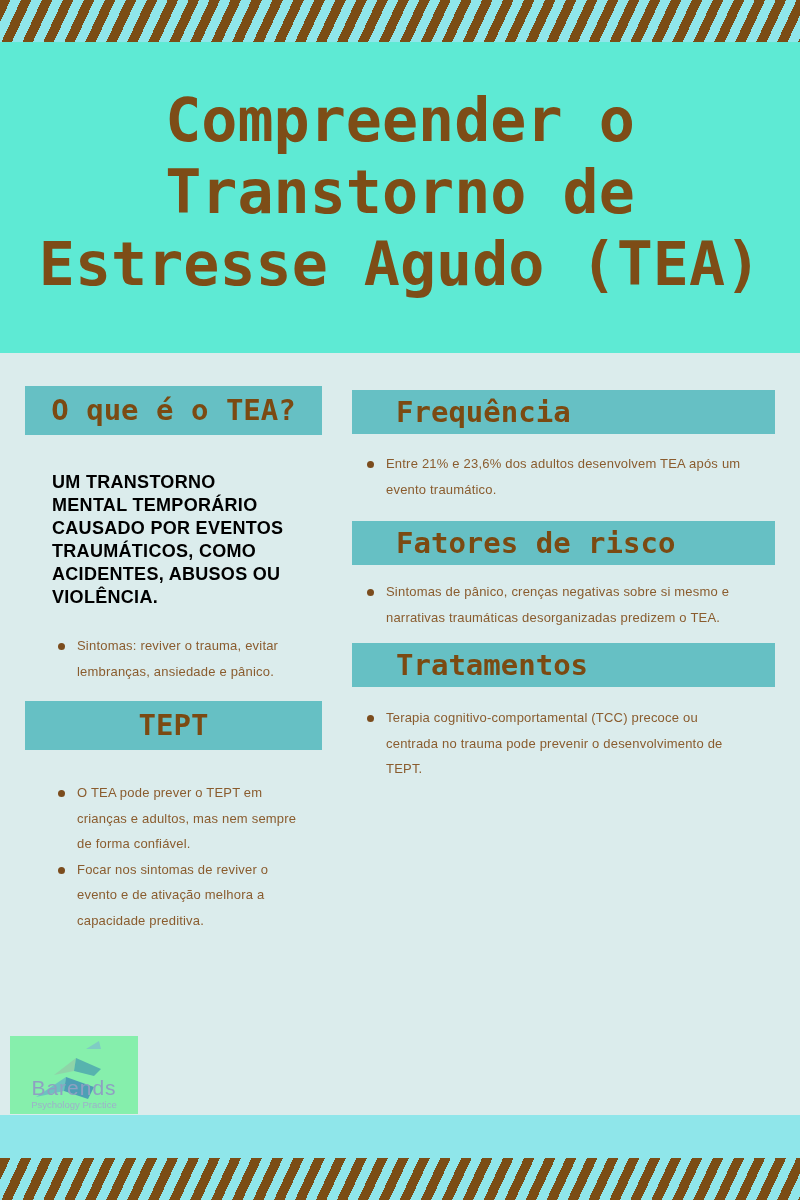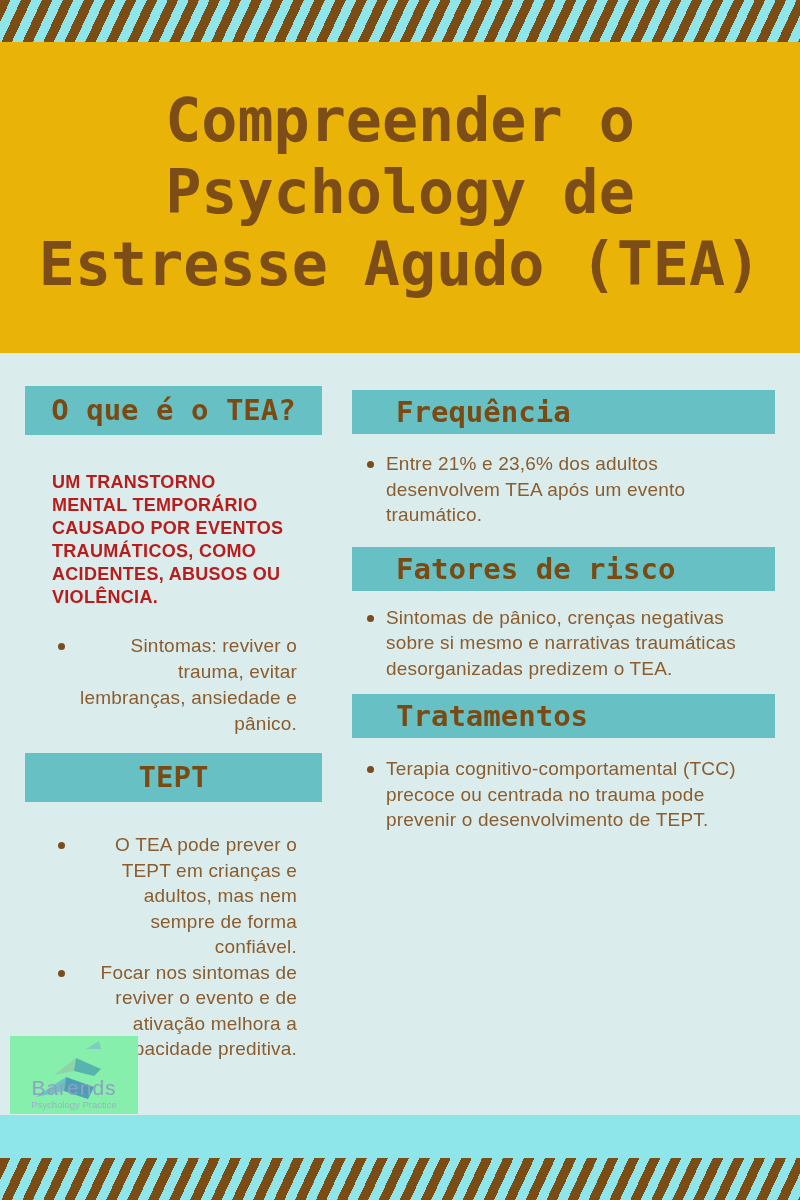--- a/index.html
+++ b/index.html
@@ -15,21 +15,21 @@
   .stripe {
     height: 42px;
     background-color: #8fe6ea;
     background-image: repeating-linear-gradient(115deg,
       #7b4d15 0px, #7b4d15 9.5px,
       transparent 9.5px, transparent 19px);
   }
   
   .hero {
     height: 311px;
-    background: #eab308;
+    background: #5eead4;
   }
   .hero h1 {
     margin: 0;
     padding-top: 42px;
     text-align: center;
     font-family: "DejaVu Sans Mono", monospace;
     font-weight: bold;
     font-size: 60px;
     line-height: 72px;
     color: #7d4d17;
@@ -58,41 +58,41 @@
   .section-box.center { text-align: center; }
   .section-box.padded { padding-left: 44px; height: 44px; line-height: 44px; }
   .col-left .box-what { margin-top: 33px; height: 49px; line-height: 49px; }
   .intro {
     margin: 36px 0 0 27px;
     width: 243px;
     font-weight: bold;
     font-size: 18px;
     line-height: 23px;
     letter-spacing: 0.3px;
-    color: #b91c1c;
+    color: #000000;
   }
   ul.bullets {
     list-style: none;
     margin: 0;
     padding: 0;
-    font-size: 19px;
+    font-size: 13px;
     line-height: 26px;
     color: #8a5c2e;
     letter-spacing: 0.2px;
   }
   ul.bullets li { position: relative; padding-left: 22px; }
   ul.bullets li::before {
     content: "";
     position: absolute;
     left: 3px; top: 10px;
     width: 7px; height: 7px;
     border-radius: 50%;
     background: #7b4c1d;
   }
-  .col-left ul.bullets { margin-left: 30px; width: 242px; text-align: right; }
+  .col-left ul.bullets { margin-left: 30px; width: 242px; }
   .col-left .list-what { margin-top: 24px; }
   .col-left .box-tept { margin-top: 16px; height: 49px; line-height: 49px; }
   .col-left .list-tept { margin-top: 30px; line-height: 25.5px; }
   .col-right ul.bullets { margin-left: 12px; width: 388px; line-height: 25.5px; }
   .col-right .box-freq   { margin-top: 37px; }
   .col-right .list-freq  { margin-top: 17px; }
   .col-right .box-risk   { margin-top: 19px; }
   .col-right .list-risk  { margin-top: 14px; }
   .col-right .box-treat  { margin-top: 13px; }
   .col-right .list-treat { margin-top: 18px; }
@@ -111,21 +111,21 @@
 </head>
 <body>
 
 <div class="page">
 
   <div class="stripe"></div>
 
   <div class="hero">
     <h1>
       <span>Compreender o</span>
-      <span>Psychology de</span>
+      <span>Transtorno de</span>
       <span>Estresse Agudo (TEA)</span>
     </h1>
   </div>
 
   <div class="content">
 
     <div class="col-left">
       <div class="section-box center box-what">O que é o TEA?</div>
       <p class="intro">UM TRANSTORNO MENTAL TEMPORÁRIO CAUSADO POR EVENTOS TRAUMÁTICOS, COMO ACIDENTES, ABUSOS OU VIOLÊNCIA.</p>
       <ul class="bullets list-what">

